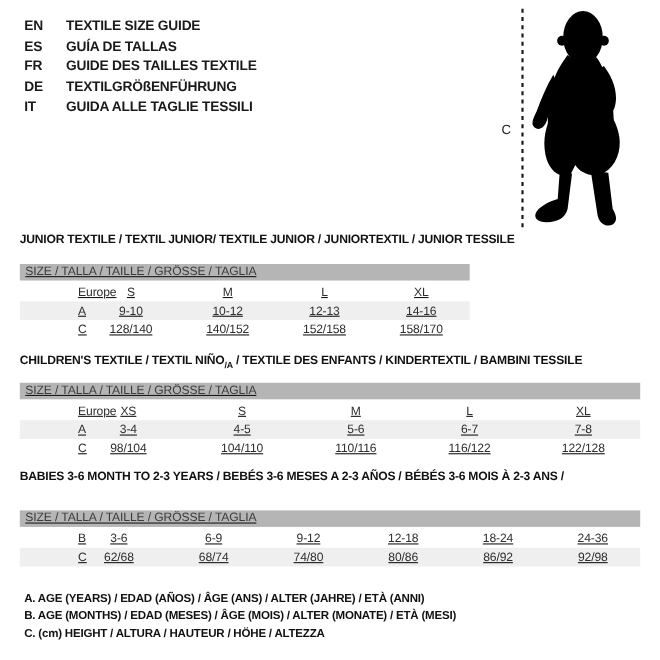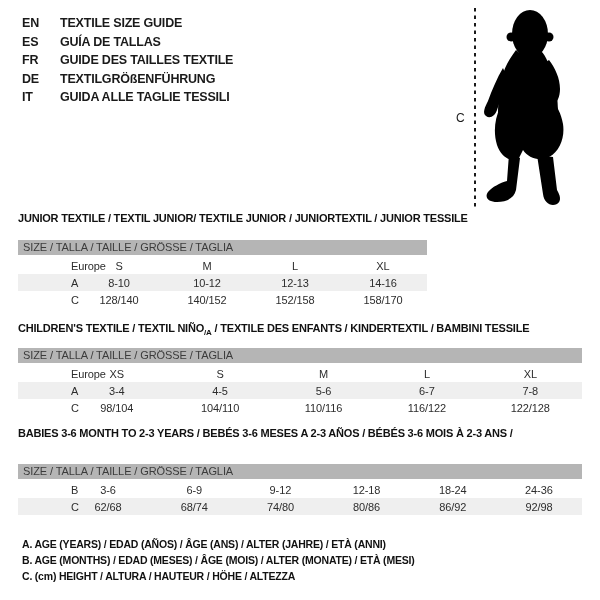--- a/index.html
+++ b/index.html
@@ -17,21 +17,21 @@
   .lang-code{width:38px;flex:0 0 38px;}
   .lang-text{white-space:nowrap;}
   
   .figure{position:absolute;left:450px;top:0;width:150px;height:215px;}
   
   .tbl-title{
     position:absolute;left:18px;
     font-weight:700;font-size:11px;letter-spacing:-0.2px;
     line-height:15px;color:#111;white-space:nowrap;
   }
-  .tbl{position:absolute;left:18px;}
+  .tbl{position:absolute;left:18px;text-decoration:underline;}
   .size-band{
     background:#b5b5b5;height:15px;line-height:15px;
     font-size:11px;letter-spacing:-0.1px;padding-left:5px;
     color:#3b3b3b;margin-bottom:2px;
   }
   .t-row{display:grid;height:17px;align-items:center;font-size:11px;letter-spacing:-0.1px;color:#2d2d2d;}
   .g5{grid-template-columns:57px 88px 88px 88px 88px;}
   .g6{grid-template-columns:47px repeat(5,1fr);}
   .g7{grid-template-columns:47px repeat(6,1fr);}
   .cell-label{text-align:left;padding-left:5px;margin-left:48px;}
@@ -92,21 +92,21 @@
     <div class="size-band">SIZE / TALLA / TAILLE / GRÖSSE / TAGLIA</div>
     <div class="t-row g5">
       <span class="cell-label">Europe</span>
       <span class="cell">S</span>
       <span class="cell">M</span>
       <span class="cell">L</span>
       <span class="cell">XL</span>
     </div>
     <div class="t-row g5 row-alt">
       <span class="cell-label">A</span>
-      <span class="cell">8-10</span>
+      <span class="cell">9-10</span>
       <span class="cell">10-12</span>
       <span class="cell">12-13</span>
       <span class="cell">14-16</span>
     </div>
     <div class="t-row g5">
       <span class="cell-label">C</span>
       <span class="cell">128/140</span>
       <span class="cell">140/152</span>
       <span class="cell">152/158</span>
       <span class="cell">158/170</span>

